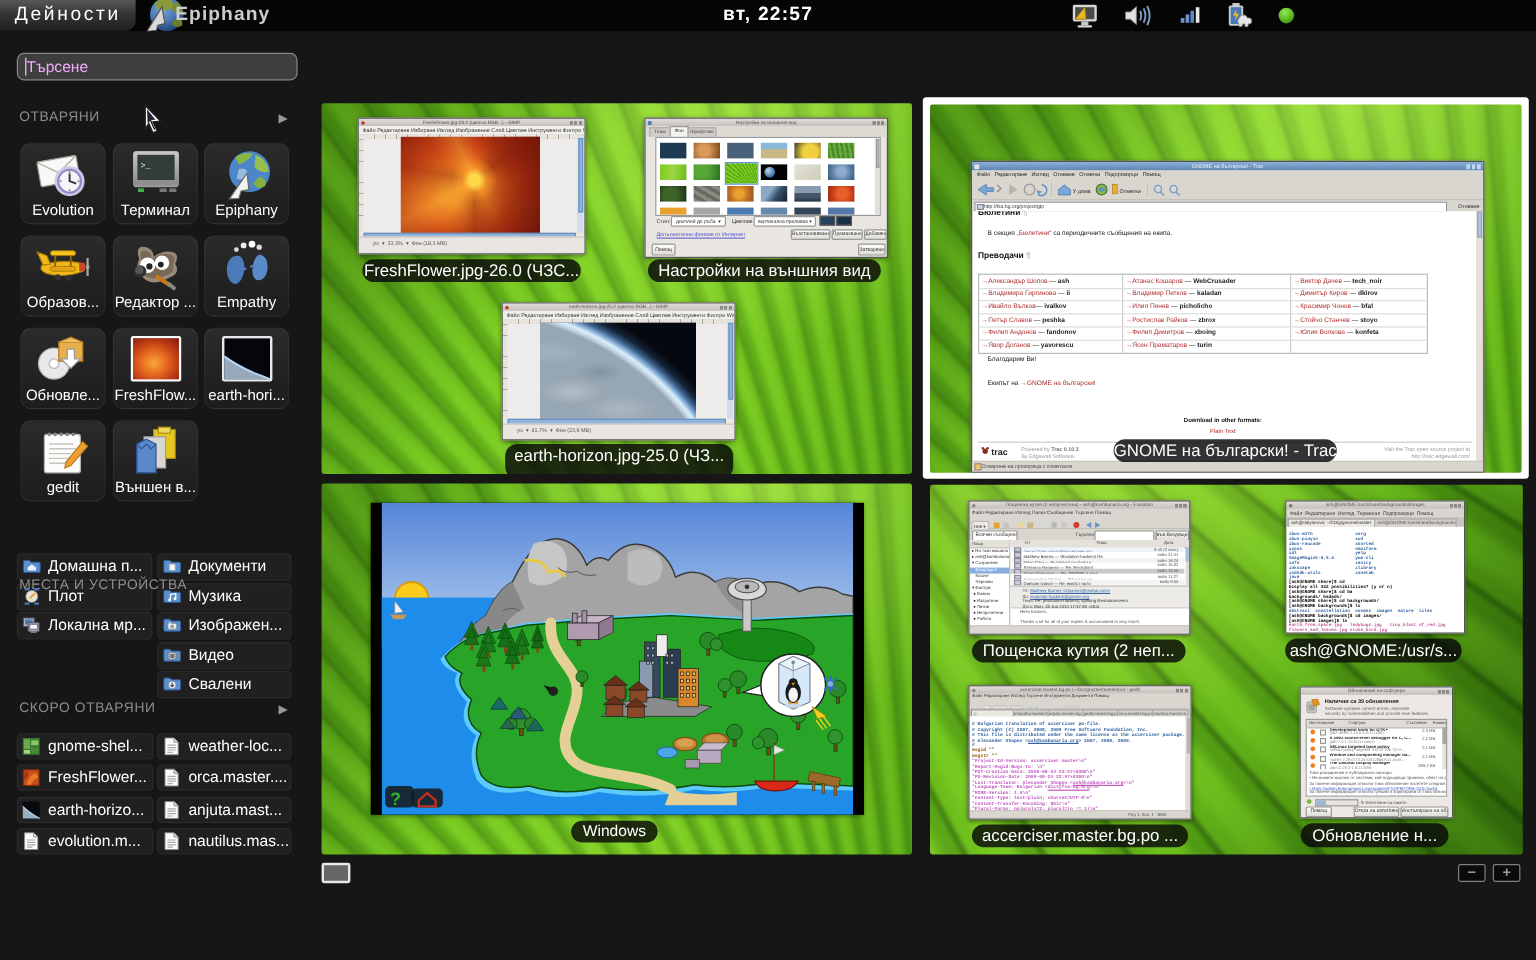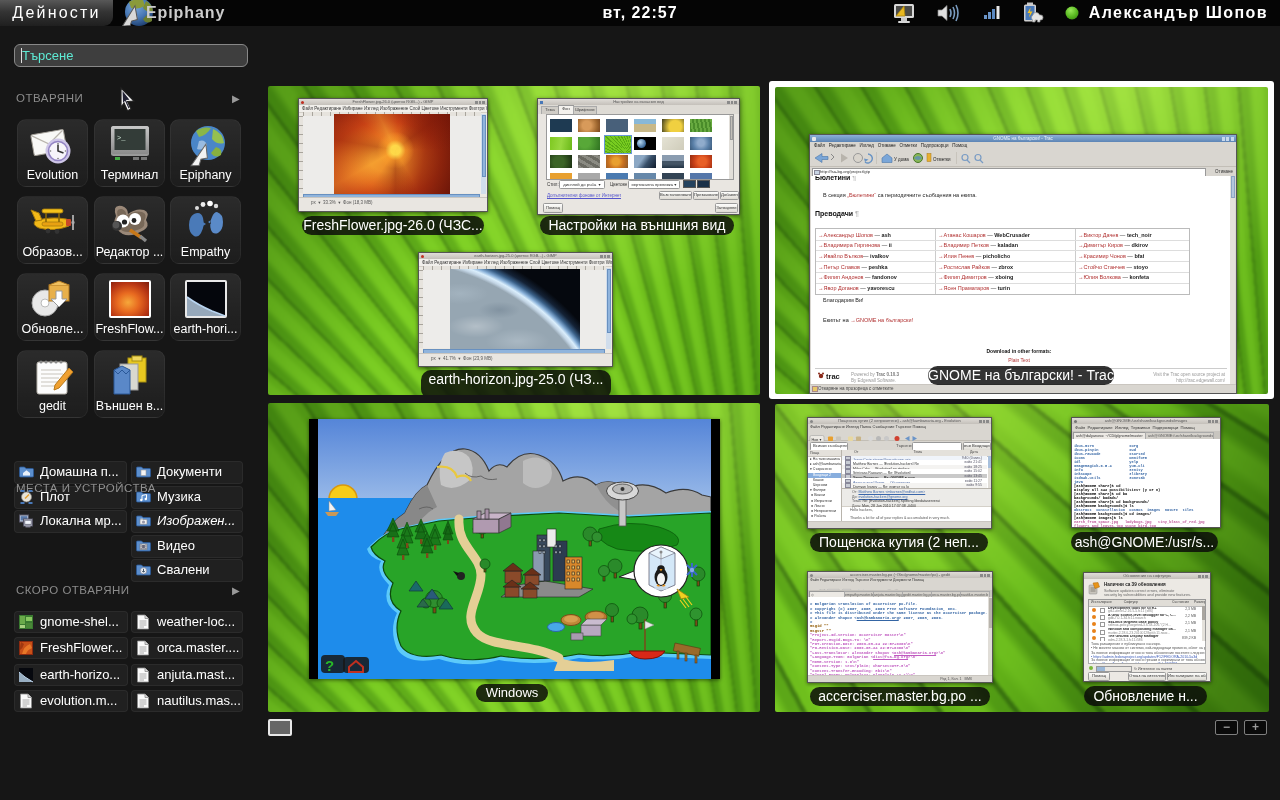--- a/index.html
+++ b/index.html
@@ -11,21 +11,21 @@
   #actbtn{position:absolute;left:0;top:0;width:113px;height:26px;
     background:linear-gradient(#585858,#343434 45%,#1f1f1f);border-radius:0 0 9px 0;
     color:#fff;font-weight:normal;font-size:16px;letter-spacing:2.2px;line-height:25px;text-align:center;}
   #appbtn{position:absolute;left:114px;top:0;height:26px;color:#ccc;font-weight:bold;
     font-size:15px;line-height:25px;}
   #clock{position:absolute;left:560px;width:160px;top:0;text-align:center;color:#fff;
     font-weight:bold;font-size:16px;letter-spacing:1px;line-height:25px;}
   #user{position:absolute;right:12px;top:0;color:#fff;font-weight:bold;font-size:16px;letter-spacing:1.4px;line-height:25px;}
   
   #search{position:absolute;left:14px;top:44px;width:225px;height:21px;background:#3e3e3e;
-    border:1px solid #888;border-radius:6px;color:#5eead4;font-size:13px;line-height:21px;
+    border:1px solid #888;border-radius:6px;color:#f0abfc;font-size:13px;line-height:21px;
     padding-left:7px;}
   .sechead{position:absolute;color:#8b8b8b;font-size:11.5px;letter-spacing:0.5px;}
   .arrow{position:absolute;color:#999;font-size:10px;}
   .tile{position:absolute;width:69px;height:66px;border-radius:9px;
     background:linear-gradient(rgba(255,255,255,0.09),rgba(255,255,255,0.03));
     border:1px solid rgba(255,255,255,0.05);}
   .tile .lab{position:absolute;left:0;right:0;bottom:4px;text-align:center;color:#fff;font-size:12.5px;}
   .tile svg{position:absolute;left:50%;top:3px;transform:translateX(-50%);}
   .pitem{position:absolute;height:21px;border-radius:4px;background:rgba(255,255,255,0.045);
     border:1px solid rgba(255,255,255,0.055);color:#fff;font-size:13px;line-height:20px;}
@@ -140,21 +140,20 @@
   <svg class="abs" style="left:1065px;top:6px;" width="15" height="15" viewBox="0 0 15 15">
    <defs>
         <radialGradient id="gdot" cx="0.4" cy="0.3" r="0.8">
     <stop offset="0" stop-color="#98e858"></stop>
           <stop offset="0.6" stop-color="#58b820"></stop>
           <stop offset="1" stop-color="#3a8812"></stop>
         </radialGradient>
       </defs>
    <circle cx="7" cy="7" r="6.5" fill="url(#gdot)"></circle>
   </svg>
-  <div id="user">Александър Шопов</div>
 </div>
 
 <svg class="abs" style="left:118px;top:86px;z-index:60;" width="20" height="28" viewBox="0 0 20 28">
   <path d="M3 2 L16 15 L9.5 15.5 L13 23 L9.5 24.8 L6 17 L3 21.5 Z" fill="#fff" stroke="#222" stroke-width="1.2"></path>
   <path d="M4.5 5 L5 17 L7 14.8 L10.5 22.5 L11.5 22 L8 14 L11.5 13.8 Z" fill="#223"></path>
 </svg>
 
 <div id="search"><span style="position:absolute;left:6px;top:3px;width:1px;height:15px;background:#ddd;"></span>Търсене</div>
 <div class="sechead" style="left:16px;top:92px;">ОТВАРЯНИ</div>
 <div class="arrow" style="left:232px;top:93px;">▶</div>
@@ -346,21 +345,21 @@
 <div class="pitem" style="left:14px;top:510px;width:111px;">
  <svg width="17" height="16" viewBox="0 0 16 16">
       <rect x="1" y="2" width="9" height="7" fill="#b8c4d8" stroke="#556"></rect>
       <rect x="2.2" y="3.2" width="6.6" height="4.2" fill="#5878a8"></rect>
       <rect x="5" y="6" width="9" height="7" fill="#d8dde8" stroke="#556"></rect>
       <rect x="6.2" y="7.2" width="6.6" height="4.2" fill="#f0f4fa" stroke="#778"></rect>
       <rect x="7" y="13" width="5" height="1.4" fill="#889"></rect>
     </svg>
  <span>Локална мр...</span>
   </div>
-<div class="pitem" style="left:131px;top:510px;width:110px;font-style:italic;">
+<div class="pitem" style="left:131px;top:510px;width:110px;">
  <svg width="17" height="16" viewBox="0 0 16 16">
       <path d="M1 4 Q1 3 2 3 L6 3 L7.5 4.5 L14 4.5 Q15 4.5 15 5.5 L15 12 Q15 13 14 13 L2 13 Q1 13 1 12 Z" fill="#5c8fce" stroke="#2a5898" stroke-width="0.8"></path>
       <rect x="4.5" y="6.5" width="7" height="4.8" rx="0.8" fill="#f0f0f0" stroke="#888" stroke-width="0.6"></rect>
       <circle cx="8" cy="9" r="1.6" fill="#99a"></circle>
       <rect x="5" y="5.5" width="2.4" height="1.4" fill="#ccc"></rect>
     </svg>
  <span>Изображен...</span>
   </div>
 <div class="pitem" style="left:131px;top:535px;width:110px;">
  <svg width="17" height="16" viewBox="0 0 16 16">

